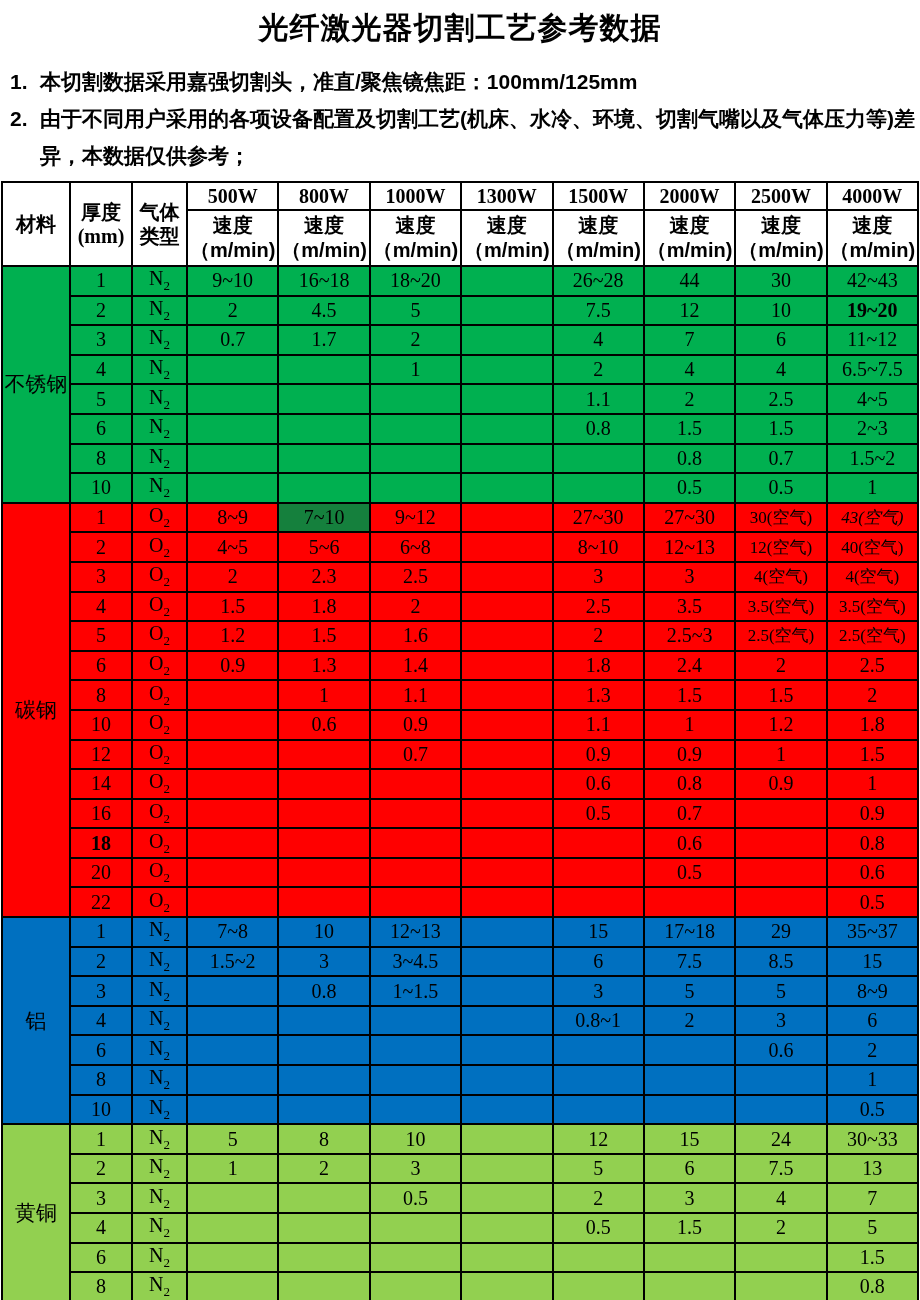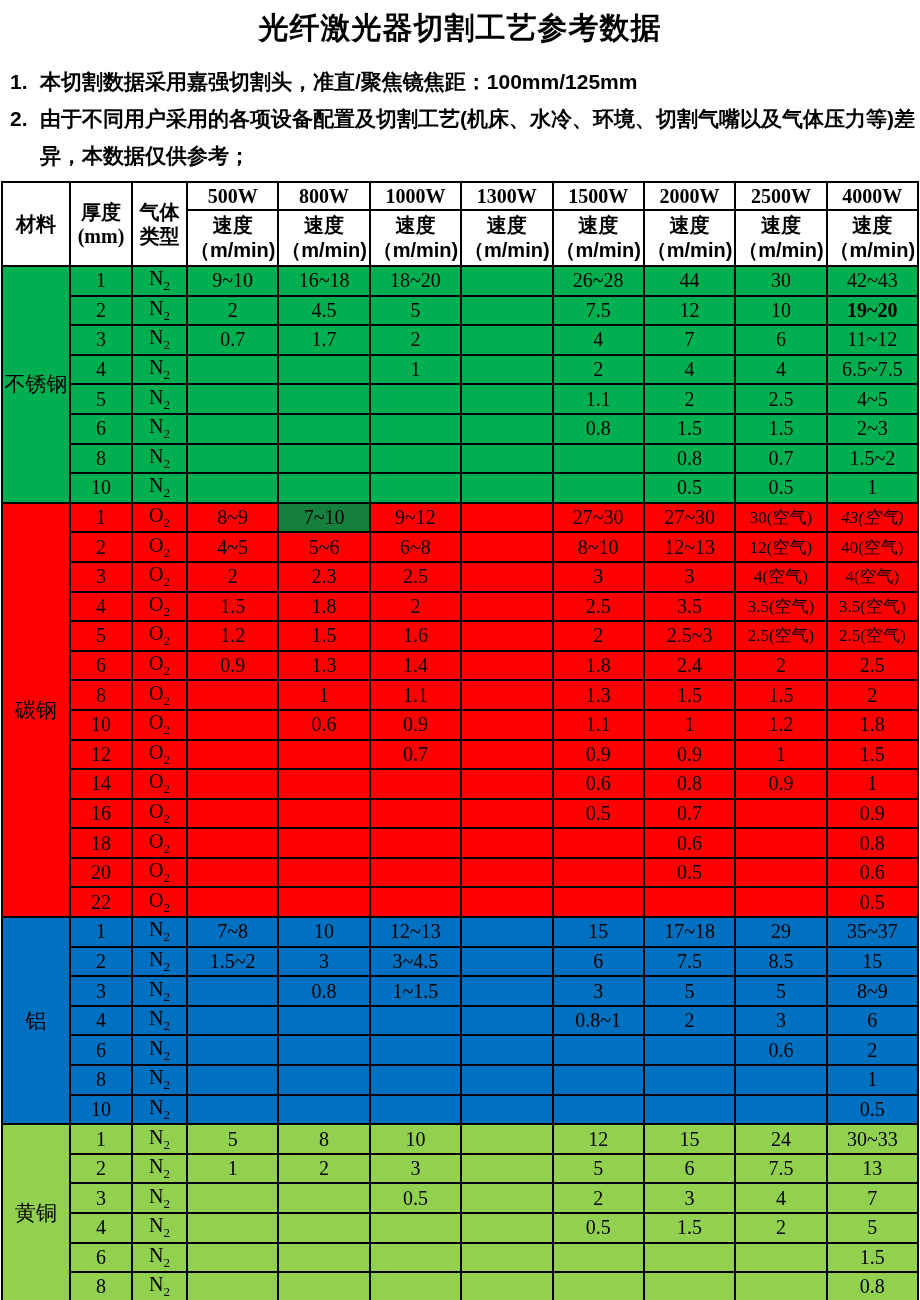--- a/index.html
+++ b/index.html
@@ -300,21 +300,21 @@
         <td style="background: rgb(255, 0, 0);"></td>
         <td style="background: rgb(255, 0, 0);"></td>
         <td style="background: rgb(255, 0, 0);"></td>
         <td style="background: rgb(255, 0, 0);"></td>
         <td style="background: rgb(255, 0, 0);">0.5</td>
         <td style="background: rgb(255, 0, 0);">0.7</td>
         <td style="background: rgb(255, 0, 0);"></td>
         <td style="background: rgb(255, 0, 0);">0.9</td>
       </tr>
       <tr>
-        <td style="background: rgb(255, 0, 0);">18</td>
+        <td style="background: rgb(255, 0, 0); font-weight: bold;">18</td>
         <td style="background: rgb(255, 0, 0);">O<sub>2</sub></td>
         <td style="background: rgb(255, 0, 0);"></td>
         <td style="background: rgb(255, 0, 0);"></td>
         <td style="background: rgb(255, 0, 0);"></td>
         <td style="background: rgb(255, 0, 0);"></td>
         <td style="background: rgb(255, 0, 0);"></td>
         <td style="background: rgb(255, 0, 0);">0.6</td>
         <td style="background: rgb(255, 0, 0);"></td>
         <td style="background: rgb(255, 0, 0);">0.8</td>
       </tr>

